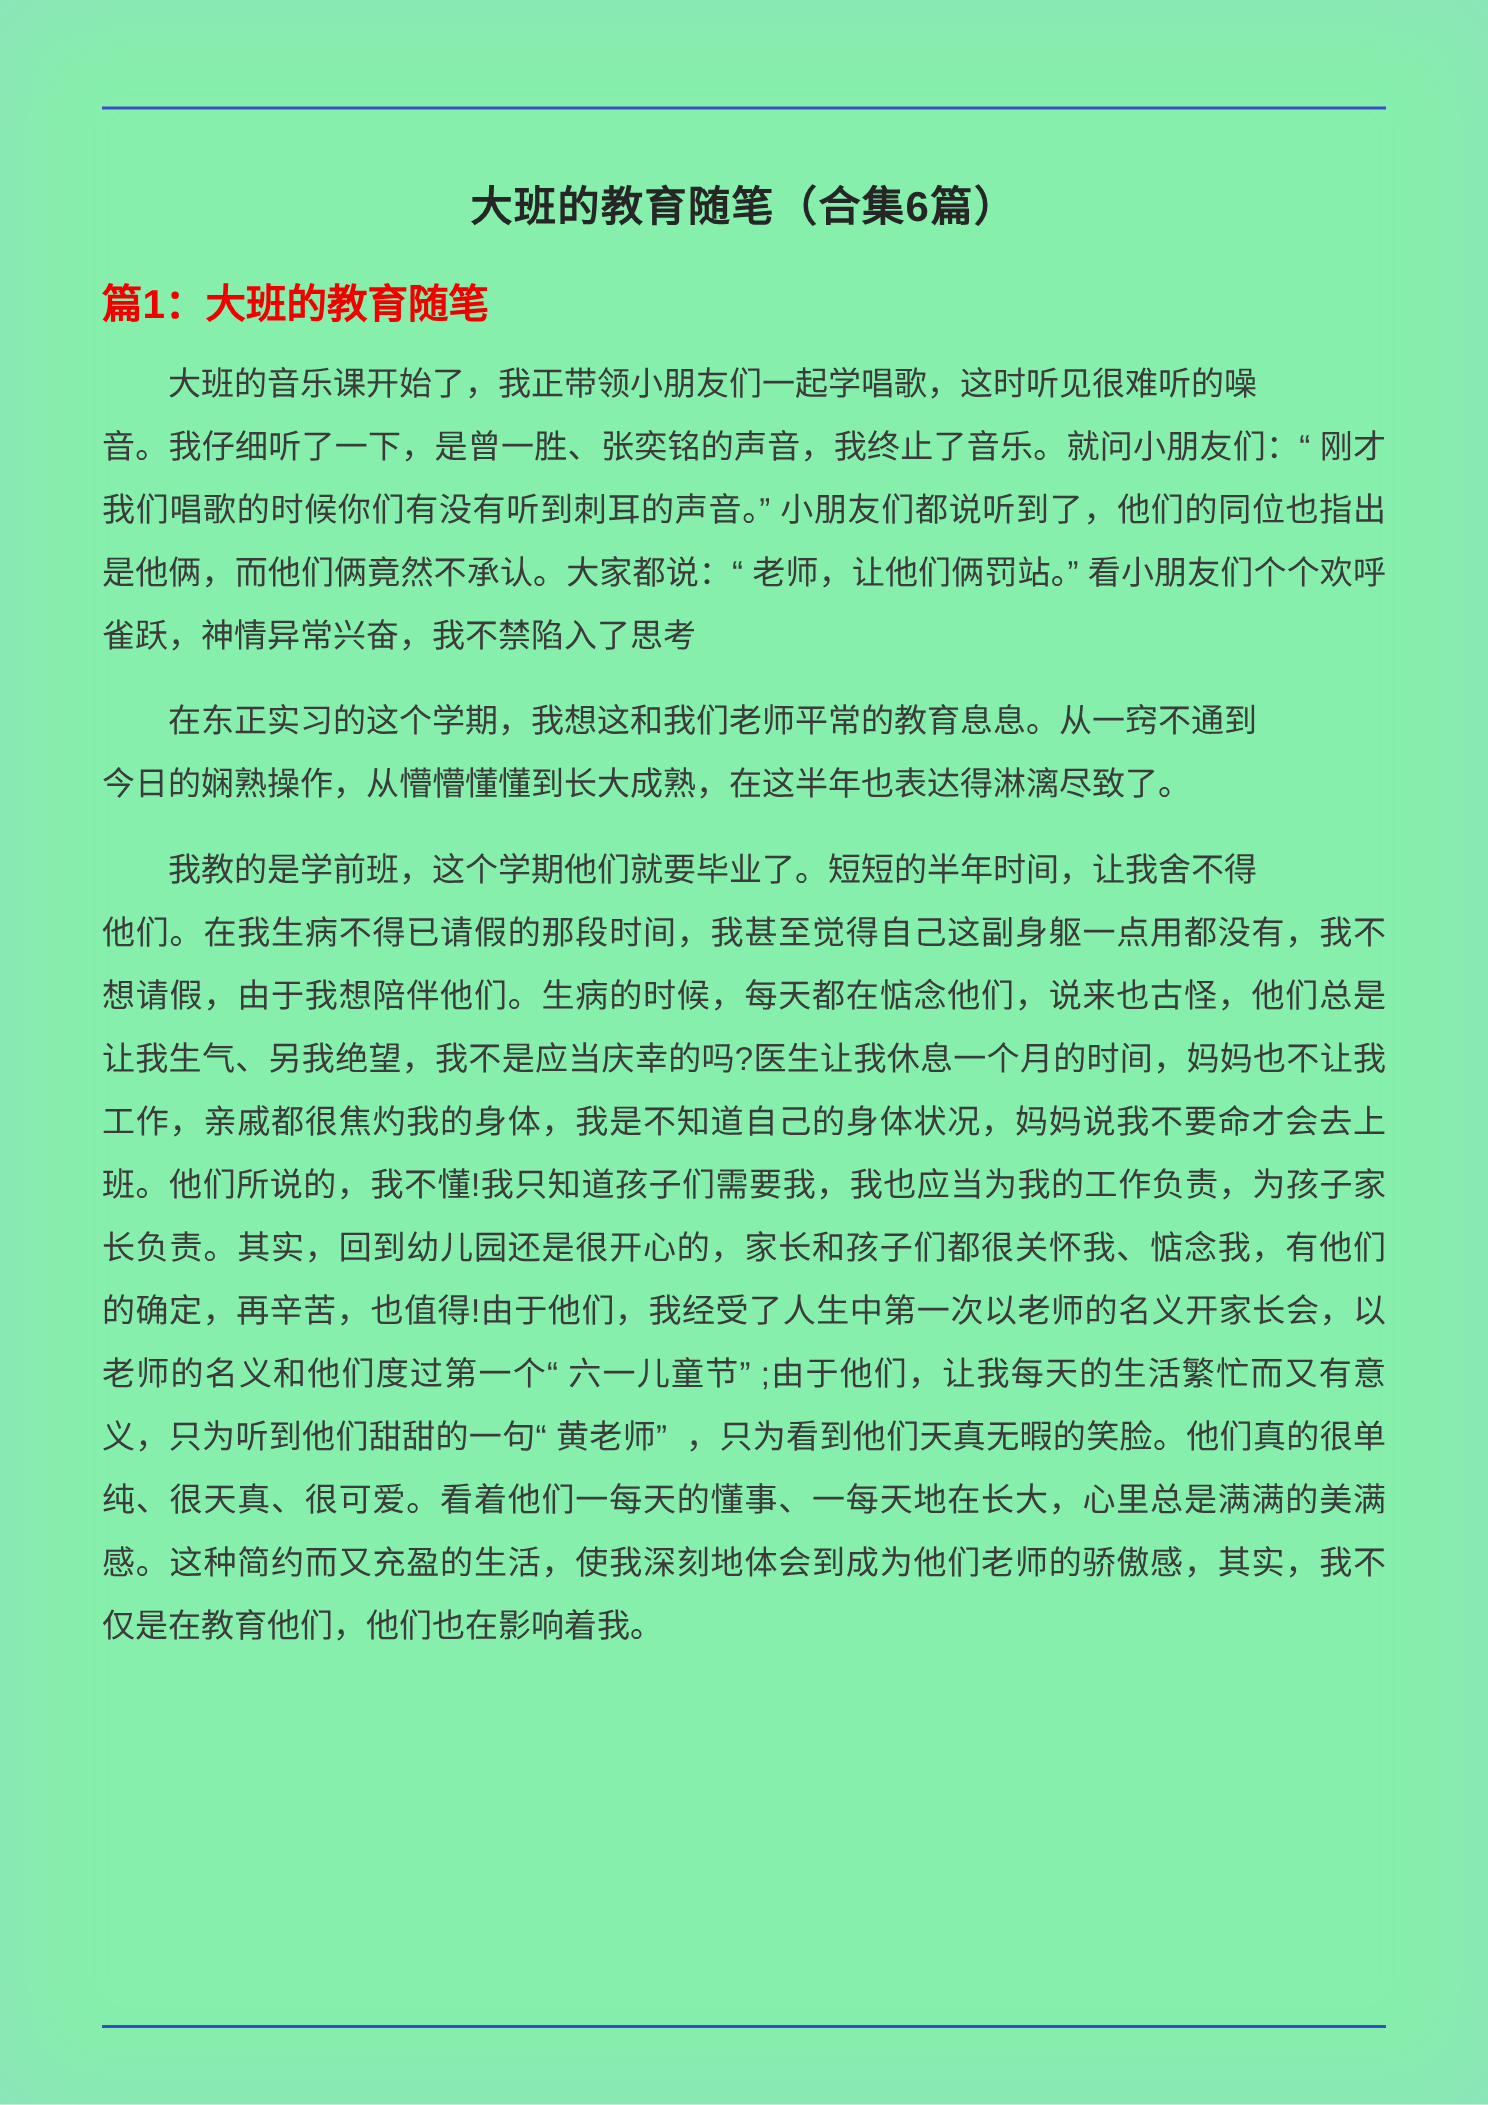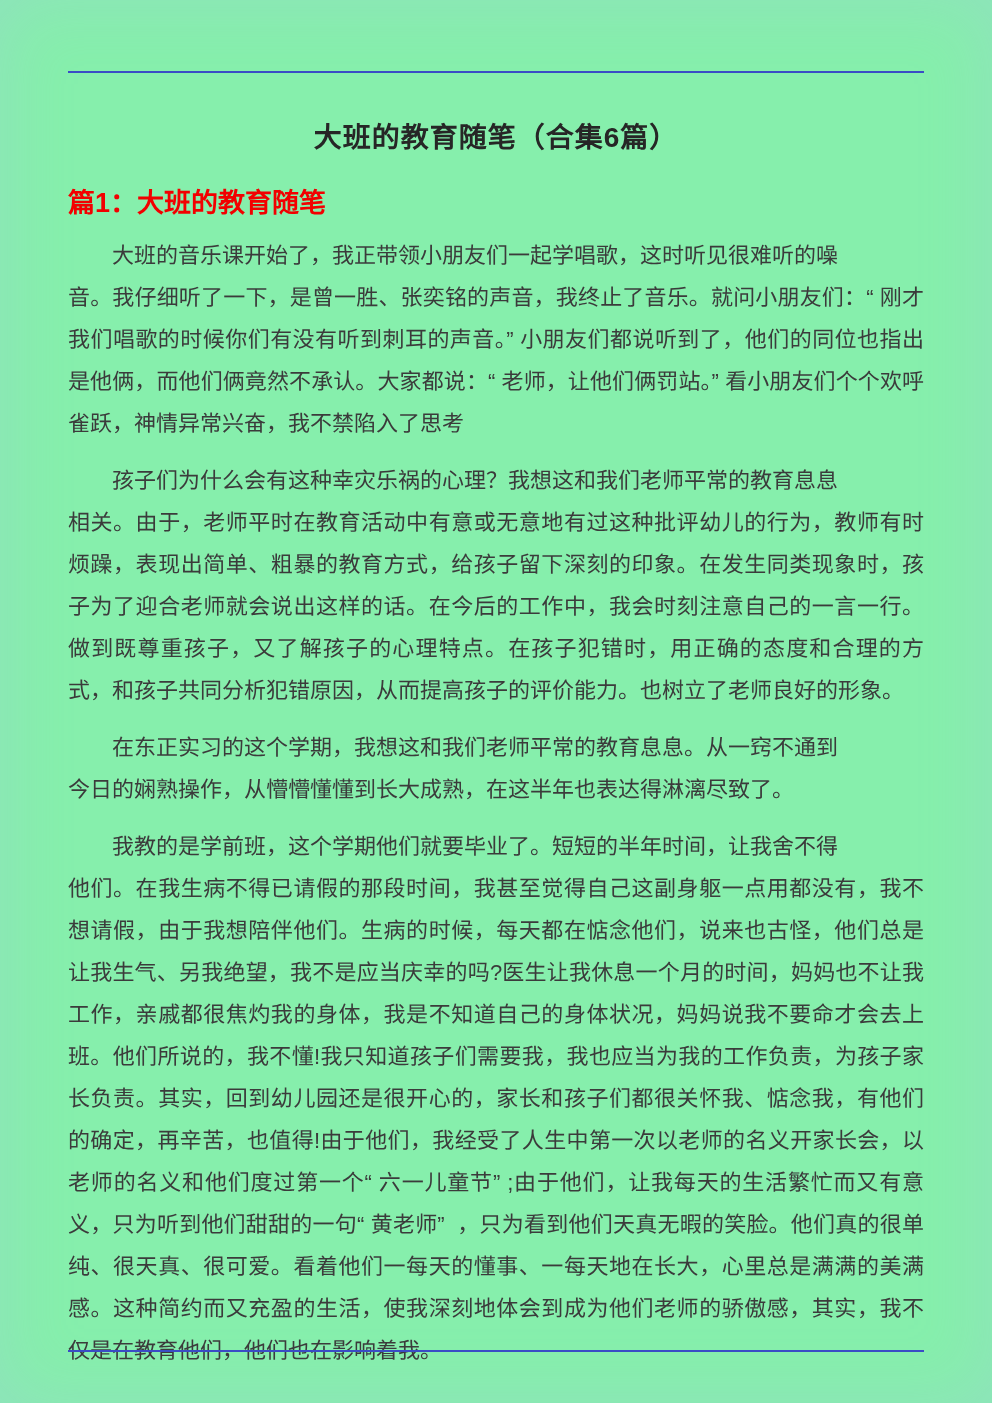--- a/index.html
+++ b/index.html
@@ -67,22 +67,20 @@
 
   <div class="content">
     <div class="rule rule-top"></div>
 
     <h1 class="doc-title">大班的教育随笔（合集6篇）</h1>
 
     <section>
       <h2 class="sec-heading">篇1：大班的教育随笔</h2>
       <p class="para">大班的音乐课开始了，我正带领小朋友们一起学唱歌，这时听见很难听的噪
 音。我仔细听了一下，是曾一胜、张奕铭的声音，我终止了音乐。就问小朋友们：“ 刚才我们唱歌的时候你们有没有听到刺耳的声音。” 小朋友们都说听到了，他们的同位也指出是他俩，而他们俩竟然不承认。大家都说：“ 老师，让他们俩罚站。” 看小朋友们个个欢呼雀跃，神情异常兴奋，我不禁陷入了思考</p>
-      <p class="para">孩子们为什么会有这种幸灾乐祸的心理？我想这和我们老师平常的教育息息
-相关。由于，老师平时在教育活动中有意或无意地有过这种批评幼儿的行为，教师有时烦躁，表现出简单、粗暴的教育方式，给孩子留下深刻的印象。在发生同类现象时，孩子为了迎合老师就会说出这样的话。在今后的工作中，我会时刻注意自己的一言一行。做到既尊重孩子，又了解孩子的心理特点。在孩子犯错时，用正确的态度和合理的方式，和孩子共同分析犯错原因，从而提高孩子的评价能力。也树立了老师良好的形象。</p>
     </section>
 
     <section>
       <p class="para">在东正实习的这个学期，我想这和我们老师平常的教育息息。从一窍不通到
 今日的娴熟操作，从懵懵懂懂到长大成熟，在这半年也表达得淋漓尽致了。</p>
       <p class="para">我教的是学前班，这个学期他们就要毕业了。短短的半年时间，让我舍不得
 他们。在我生病不得已请假的那段时间，我甚至觉得自己这副身躯一点用都没有，我不想请假，由于我想陪伴他们。生病的时候，每天都在惦念他们，说来也古怪，他们总是让我生气、另我绝望，我不是应当庆幸的吗?医生让我休息一个月的时间，妈妈也不让我工作，亲戚都很焦灼我的身体，我是不知道自己的身体状况，妈妈说我不要命才会去上班。他们所说的，我不懂!我只知道孩子们需要我，我也应当为我的工作负责，为孩子家长负责。其实，回到幼儿园还是很开心的，家长和孩子们都很关怀我、惦念我，有他们的确定，再辛苦，也值得!由于他们，我经受了人生中第一次以老师的名义开家长会，以老师的名义和他们度过第一个“ 六一儿童节” ;由于他们，让我每天的生活繁忙而又有意义，只为听到他们甜甜的一句“ 黄老师”  ，只为看到他们天真无暇的笑脸。他们真的很单纯、很天真、很可爱。看着他们一每天的懂事、一每天地在长大，心里总是满满的美满感。这种简约而又充盈的生活，使我深刻地体会到成为他们老师的骄傲感，其实，我不仅是在教育他们，他们也在影响着我。</p>
     </section>
   </div>
 

